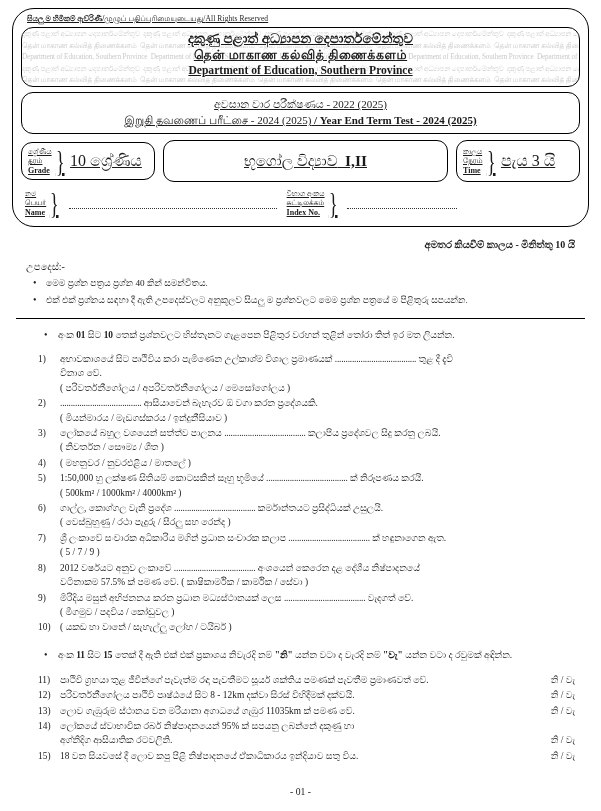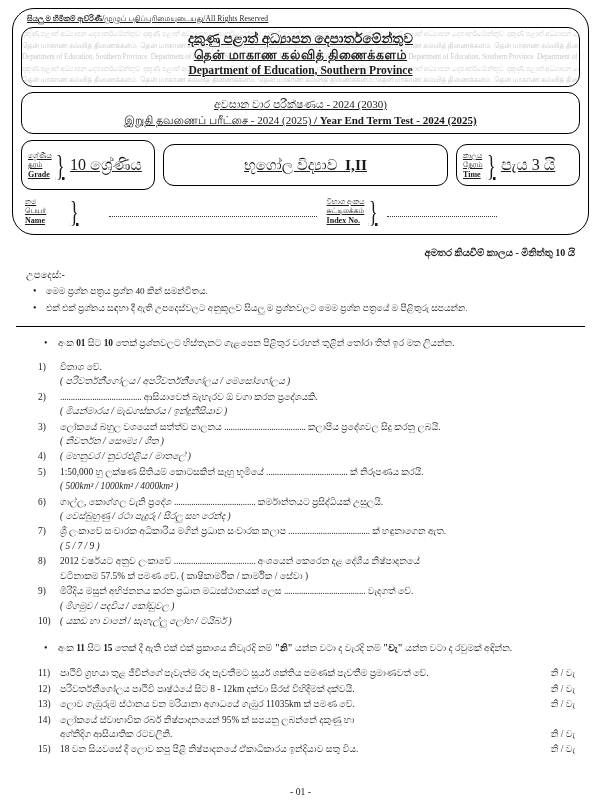--- a/index.html
+++ b/index.html
@@ -114,21 +114,21 @@
     margin-top: 6px;
     gap: 4px;
   }
   .pill {
     border: 1.2px solid #000;
     border-radius: 11px;
     box-sizing: border-box;
     display: flex;
     align-items: center;
   }
-  .pill-grade { width: 134px; height: 50px; padding: 18px 6px; }
+  .pill-grade { width: 134px; height: 38px; padding: 18px 6px; }
   .pill-time  { width: 124px; height: 42px; padding: 0 6px; }
   .pill-subject {
     flex: 1;
     height: 42px;
     justify-content: center;
     margin: 0 4px;
   }
   .trilabel {
     font-size: 7.3px;
     line-height: 9.2px;
@@ -154,21 +154,21 @@
   }
   .subject-text .paper { font-weight: bold; font-size: 15.5px; }
 
   
   .name-row {
     display: flex;
     align-items: flex-end;
     margin-top: 6px;
     padding: 0 4px 2px 4px;
   }
-  .name-left  { display: flex; align-items: center; gap: 20px; }
+  .name-left  { display: flex; align-items: center; }
   .name-right { display: flex; align-items: center; margin-left: 10px; }
   .dots { border-bottom: 1.4px dotted #333; height: 11px; }
   .dots-name  { width: 208px; margin-left: 4px; }
   .dots-index { width: 110px; margin-left: 4px; }
 
   
   .reading-time {
     text-align: right;
     font-size: 10px;
     font-weight: bold;
@@ -230,21 +230,21 @@
   }
   .qnum {
     width: 26px;
     flex: 0 0 26px;
     text-align: left;
     padding-left: 4px;
     box-sizing: border-box;
   }
   .qbody { flex: 1; }
   .qline { display: block; }
-  .qopts { display: block; font-style: italic; }
+  .qopts { display: block; }
   .tf-mark {
     width: 42px;
     flex: 0 0 42px;
     text-align: right;
     padding-left: 6px;
     box-sizing: border-box;
     white-space: nowrap;
   }
   .fill { letter-spacing: -0.2px; }
 
@@ -277,21 +277,21 @@
           <div>தென் மாகாண கல்வித் திணைக்களம்&nbsp;&nbsp;தென் மாகாண கல்வித் திணைக்களம்&nbsp;&nbsp;தென் மாகாண கல்வித் திணைக்களம்&nbsp;&nbsp;தென் மாகாண கல்வித் திணைக்களம்&nbsp;&nbsp;தென் மாகாண கல்வித் திணைக்களம்&nbsp;&nbsp;தென் மாகாண கல்வித் திணைக்களம்&nbsp;&nbsp;</div>
         </div>
       <div class="dept-titles">
         <div class="dept-si">දකුණු පළාත් අධ්‍යාපන දෙපාර්තමේන්තුව</div>
         <div class="dept-ta">தென் மாகாண கல்வித் திணைக்களம்</div>
         <div class="dept-en">Department of Education, Southern Province</div>
       </div>
     </div>
 
     <div class="exam-block">
-      <div class="exam-si">අවසාන වාර පරීක්ෂණය - 2024 (2030)</div>
+      <div class="exam-si">අවසාන වාර පරීක්ෂණය - 2022 (2025)</div>
       <div class="exam-ta-en">
         <span>இறுதி தவணைப் பரீட்சை - 2024  (2025)</span>
         <span class="bold">/ Year End Term Test - 2024 (2025)</span>
       </div>
     </div>
 
     <div class="gst-row">
 
       <div class="pill pill-grade">
         <div class="trilabel">
@@ -356,20 +356,21 @@
   <hr class="rule">
 
   <div class="section-note">
     <span>අංක </span><b>01</b><span> සිට </span><b>10</b><span> තෙක් ප්‍රශ්නවලට හිස්තැනට ගැළපෙන පිළිතුර වරහන් තුළින් තෝරා තිත් ඉර මත ලියන්න.</span>
   </div>
 
   <div class="qlist" id="fill-list">
       <div class="qitem">
         <div class="qnum">1)</div>
         <div class="qbody">
+          <span class="qline"><span>අභාවකාශයේ සිට පෘථිවිය කරා පැමිණෙන උල්කාශ්ම විශාල ප්‍රමාණයක් </span><span class="fill">......................................</span><span> තුළ දී දැවි</span></span>
           <span class="qline">විනාශ වේ.</span>
           <span class="qopts">( පරිවර්තනීගෝලය / අපරිවර්තනීගෝලය / මෙසෝගෝලය )</span>
         </div>
       </div>
       <div class="qitem">
         <div class="qnum">2)</div>
         <div class="qbody">
           <span class="qline"><span></span><span class="fill">......................................</span><span> ආසියාවෙන් බැහැරව ඕ වගා කරන ප්‍රදේශයකි.</span></span>
           <span class="qopts">( මියන්මාරය / මැඩගස්කරය / ඉන්දුනීසියාව )</span>
         </div>

